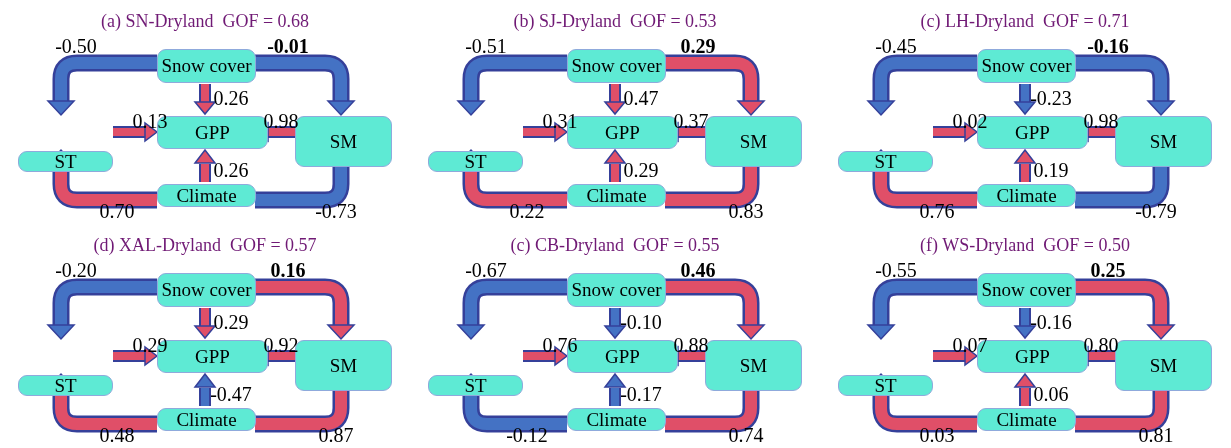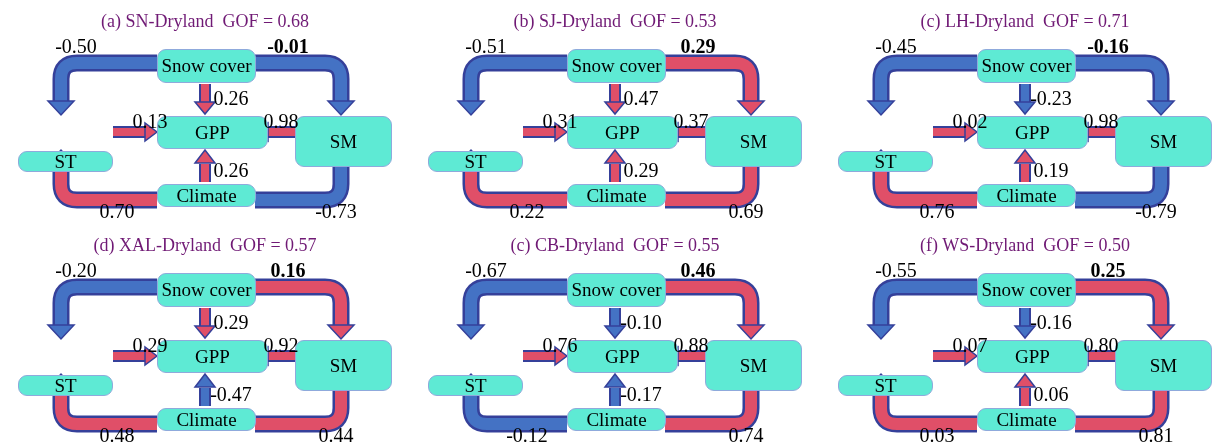--- a/index.html
+++ b/index.html
@@ -154,21 +154,21 @@
     <div class="node node-gpp">GPP</div>
     <div class="node node-sm">SM</div>
     <div class="node node-climate">Climate</div>
     <div class="val v-snow-st">-0.51</div>
     <div class="val v-snow-sm">0.29</div>
     <div class="val v-snow-gpp">0.47</div>
     <div class="val v-st-gpp">0.31</div>
     <div class="val v-sm-gpp">0.37</div>
     <div class="val v-climate-gpp">0.29</div>
     <div class="val v-climate-st">0.22</div>
-    <div class="val v-climate-sm">0.69</div>
+    <div class="val v-climate-sm">0.83</div>
   </div>
 
   <div class="panel">
     <svg class="arrows" viewBox="0 0 410 224">
       <g>
         <path class="au thick" d="M157,63 L77,63 Q61,63 61,79 L61,102"></path>
         <path class="ab thick" d="M157,63 L77,63 Q61,63 61,79 L61,102" stroke="#4472c4"></path>
         <polygon class="head" points="48,101 74,101 61,115" fill="#4472c4"></polygon>
       </g>
       <g>
@@ -272,21 +272,21 @@
     <div class="node node-gpp">GPP</div>
     <div class="node node-sm">SM</div>
     <div class="node node-climate">Climate</div>
     <div class="val v-snow-st">-0.20</div>
     <div class="val v-snow-sm">0.16</div>
     <div class="val v-snow-gpp">0.29</div>
     <div class="val v-st-gpp">0.29</div>
     <div class="val v-sm-gpp">0.92</div>
     <div class="val v-climate-gpp">-0.47</div>
     <div class="val v-climate-st">0.48</div>
-    <div class="val v-climate-sm">0.44</div>
+    <div class="val v-climate-sm">0.87</div>
   </div>
 
   <div class="panel">
     <svg class="arrows" viewBox="0 0 410 224">
       <g>
         <path class="au thick" d="M157,63 L77,63 Q61,63 61,79 L61,102"></path>
         <path class="ab thick" d="M157,63 L77,63 Q61,63 61,79 L61,102" stroke="#4472c4"></path>
         <polygon class="head" points="48,101 74,101 61,115" fill="#4472c4"></polygon>
       </g>
       <g>

